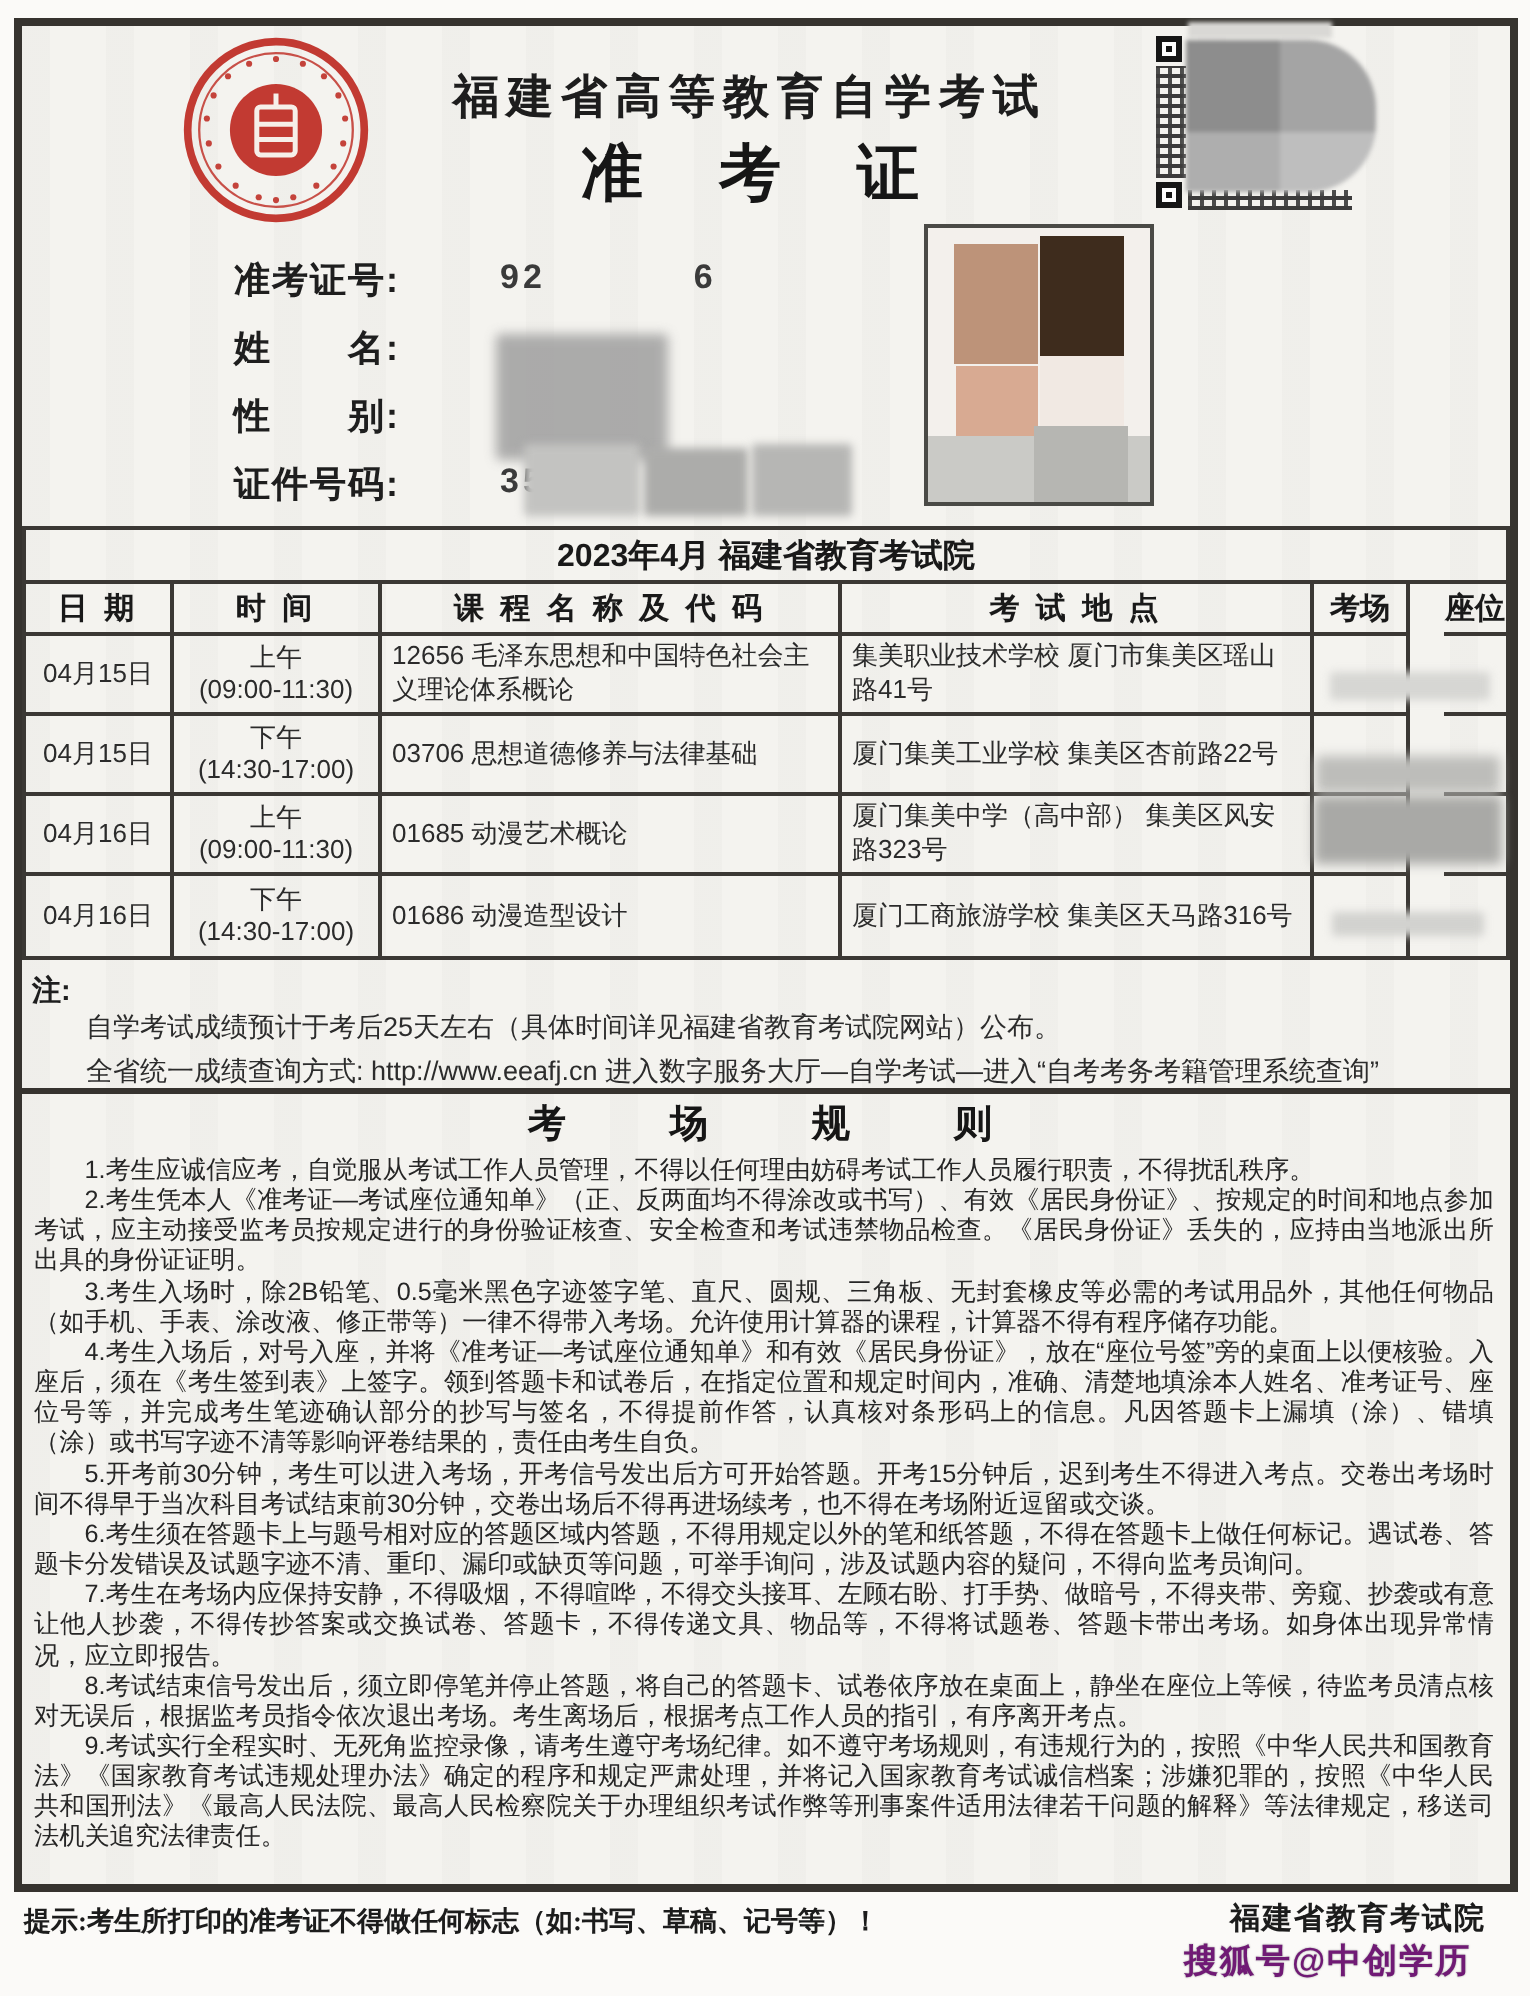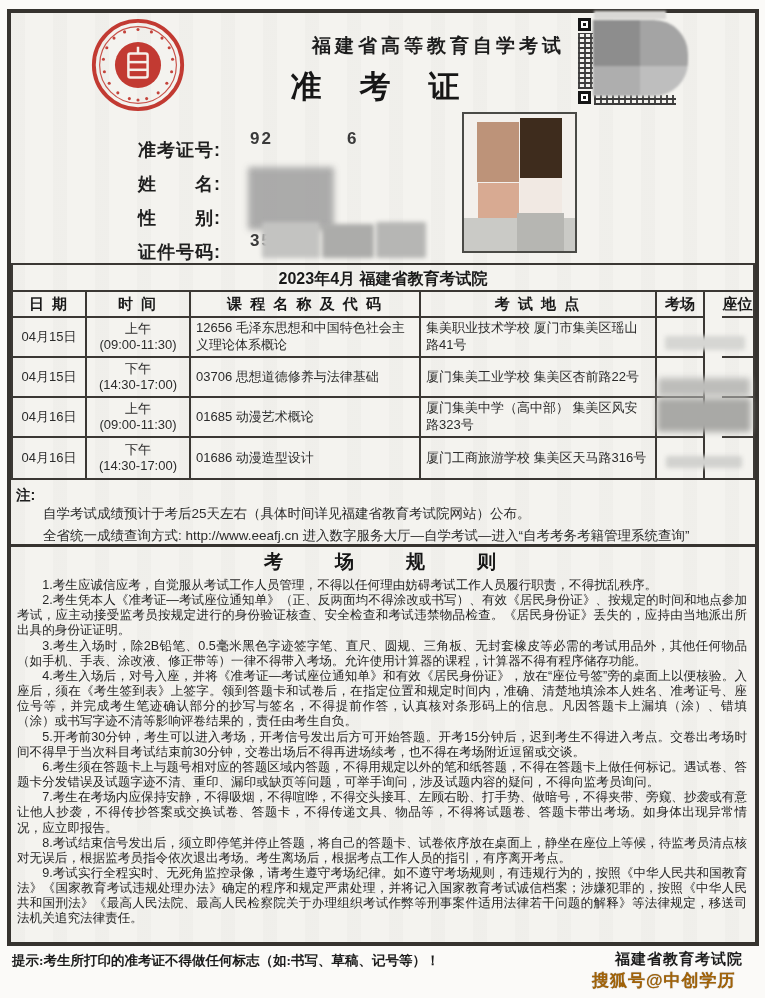--- a/index.html
+++ b/index.html
@@ -8,41 +8,41 @@
   .page { position:relative; width:765px; height:998px; background:#fbfaf8; overflow:hidden; }
 
   
   .frame { position:absolute; left:7px; top:9px; width:752px; height:937px;
            border:4px solid #36332f; background:#f4f3ef; }
   .frame::after { content:""; position:absolute; inset:0;
            background:repeating-linear-gradient(90deg, rgba(160,160,155,.05) 0 14px, rgba(255,255,255,0) 14px 42px);
            pointer-events:none; }
 
   
-  .org-title { position:absolute; left:185px; top:33px; width:380px; text-align:right;
-               font-size:19px; font-weight:bold; letter-spacing:4px; color:#1d1d1d; }
+  .org-title { position:absolute; left:185px; top:33px; width:380px; text-align:center;
+               font-size:23px; font-weight:bold; letter-spacing:4px; color:#1d1d1d; }
   .doc-title { position:absolute; left:185px; top:66px; width:380px; text-align:center;
                font-size:31px; font-weight:bold; letter-spacing:38px; padding-left:38px; color:#161616; }
   .seal { position:absolute; left:90px; top:17px; width:96px; height:96px; }
 
   
   .qr { position:absolute; left:578px; top:11px; width:113px; height:95px; }
   .qr-toptext { position:absolute; left:16px; top:0; width:72px; height:8px; background:#d9d8d5; filter:blur(1px); }
   .qr-finder { position:absolute; width:13px; height:13px; border:3px solid #161616; background:#fff; }
   .qr-finder .dot { position:absolute; inset:2px; background:#161616; }
   .qr-noise { position:absolute; background:
       repeating-linear-gradient(0deg,#1c1c1c 0 2px, rgba(0,0,0,0) 2px 5px),
       repeating-linear-gradient(90deg,#2e2e2e 0 2px, rgba(0,0,0,0) 2px 6px); opacity:.85; }
   .qr-censor { position:absolute; left:15px; top:9px; width:95px; height:76px;
       border-radius:0 34px 34px 0; overflow:hidden; filter:blur(1px); }
   .qc { position:absolute; }
 
   
-  .info-row { position:absolute; left:138px; height:26px; font-size:18px; font-weight:bold;
-              letter-spacing:1px; color:#1e1e1e; white-space:pre;margin-top:10px; }
+  .info-row { position:absolute; left:117px; height:26px; font-size:18px; font-weight:bold;
+              letter-spacing:1px; color:#1e1e1e; white-space:pre; }
   .info-val { position:absolute; left:250px; font-size:17px; font-weight:600; color:#3a3a3a; letter-spacing:2px; white-space:pre; }
   .redact { position:absolute; border-radius:2px; }
 
   
   .photo { position:absolute; left:462px; top:112px; width:115px; height:141px;
            border:2px solid #4a4a46; background:#f3f0ec; overflow:hidden; }
   .pb { position:absolute; }
 
   
   .table { position:absolute; left:11px; top:263px; width:744px; border:2px solid #3b3834; }
@@ -66,21 +66,21 @@
 
   
   .rules-title { position:absolute; left:120px; top:549px; width:520px; text-align:center;
                  font-size:19px; font-weight:bold; letter-spacing:52px; padding-left:52px; color:#161616; }
   .rules-body { position:absolute; left:17px; top:578px; width:730px; }
   .rules-body p { text-indent:2em; font-size:12.6px; line-height:15.15px; text-align:justify; color:#262626; }
 
   
   .tip { position:absolute; left:12px; top:952px; font-size:13.5px; font-weight:bold; color:#1c1c1c;font-family:Liberation Serif, serif; }
   .issuer { position:absolute; left:615px; top:950px; font-size:15px; font-weight:bold; color:#1c1c1c; letter-spacing:1px; }
-  .watermark { position:absolute; left:592px; top:969px; font-size:17px; font-weight:bold; color:#a16207;
+  .watermark { position:absolute; left:592px; top:969px; font-size:17px; font-weight:bold; color:#701a75;
                letter-spacing:1px; text-shadow:0 0 1px #9a9a9a; }
 </style>
 </head>
 <body>
 
 <div class="page">
 
   <div class="frame"></div>
 
   <svg class="seal" viewBox="0 0 100 100">

